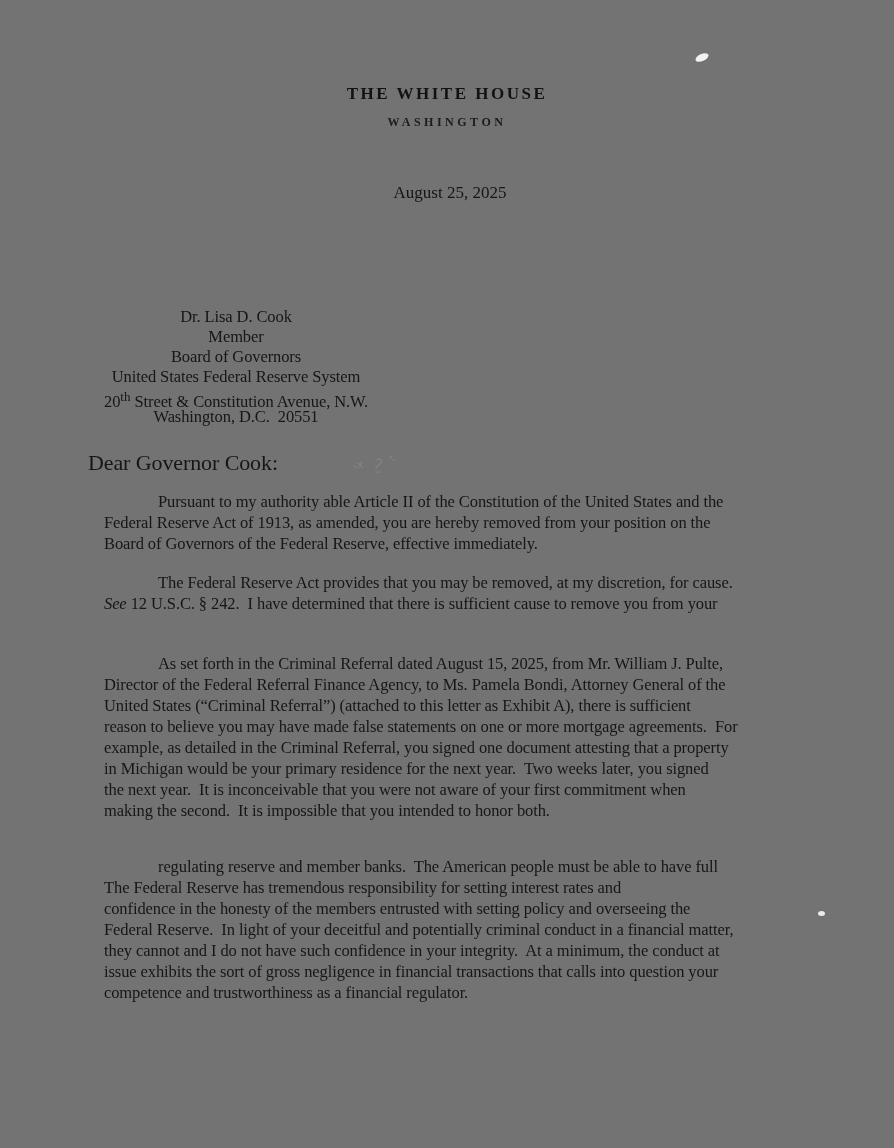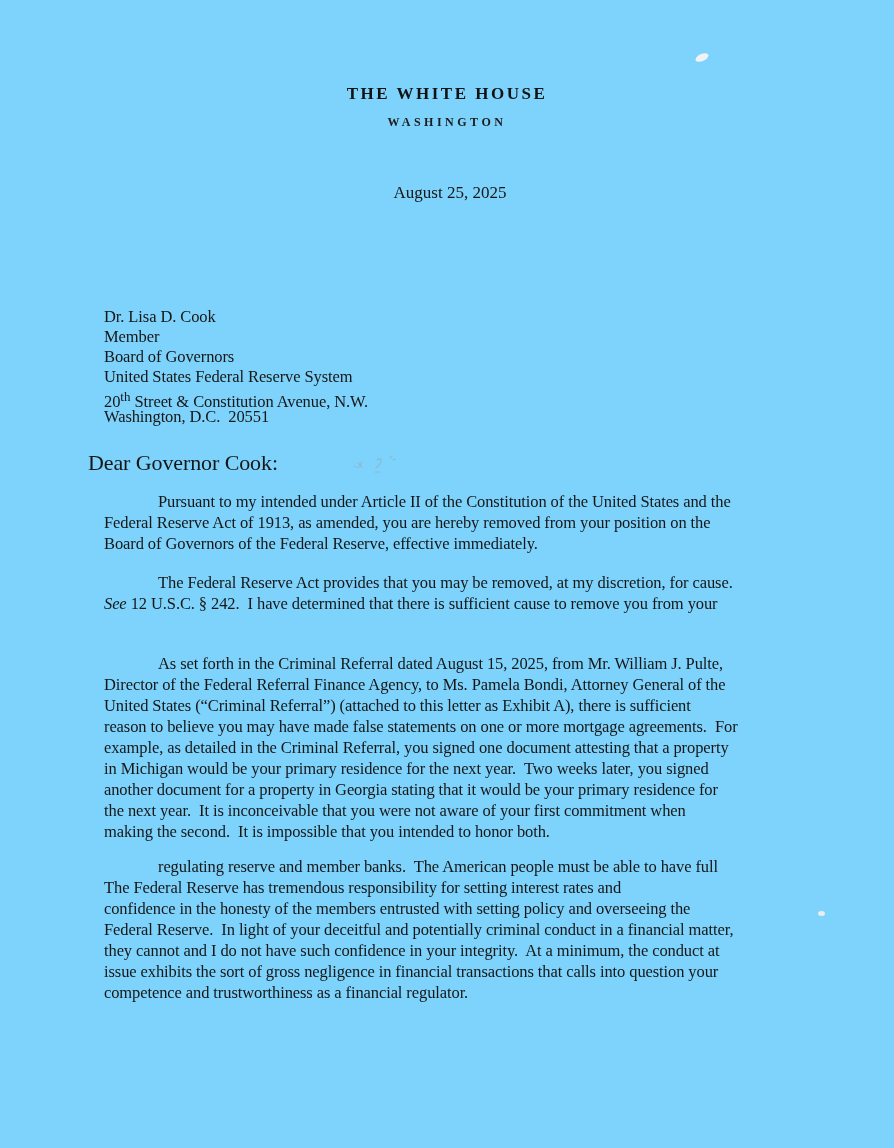--- a/index.html
+++ b/index.html
@@ -4,21 +4,21 @@
 <style>
   html, body { margin: 0; padding: 0; }
   body {
     width: 894px; height: 1148px;
     background: #ffffff;
     font-family: "Liberation Serif", "DejaVu Serif", serif;
     color: #161616;
     position: relative;
     overflow: hidden;
   }
-  .page { position: absolute; inset: 0; background: #7dd3fc; }
+  .page { position: absolute; inset: 0; background: #737373; }
 
   .letterhead-title {
     position: absolute; top: 84px; left: 0; right: 0;
     text-align: center;
     font-size: 17px; font-weight: 700;
     letter-spacing: 2.5px;
     color: #121212;
   }
   .letterhead-subtitle {
     position: absolute; top: 115px; left: 0; right: 0;
@@ -34,21 +34,21 @@
     transform: translateX(3px);
   }
 
   .textblock { position: absolute; left: 104px; }
   .line {
     white-space: nowrap;
     font-size: 16.5px;
     letter-spacing: -0.1px;
     height: 21px; line-height: 21px;
   }
-  .recipient .line { height: 20px; line-height: 20px; }
+  .recipient .line { height: 20px; line-height: 20px; text-align: center; }
   .recipient { top: 307px; }
   .salutation {
     position: absolute; left: 88px; top: 452px;
     font-size: 22px; letter-spacing: -0.1px;
     height: 21px; line-height: 21px; white-space: nowrap;
   }
   .para .line:first-child { padding-left: 54px; }
   .para-1 { top: 491px; }
   .para-2 { top: 572px; }
   .para-3 { top: 653px; }
@@ -98,38 +98,37 @@
       <path d="M31 8 C33 6, 36 7, 35 10 C34 13, 31 14, 30 16"></path>
       <path d="M29 20 L34 20"></path>
       <path d="M44 6 L46 4 M47 8 L49 7"></path>
     </g>
   </svg>
 
   <div class="artifact corner-smear"></div>
   <div class="artifact edge-dot"></div>
 
   <div class="textblock para para-1">
-      <div class="line">Pursuant to my intended under Article II of the Constitution of the United States and the</div>
+      <div class="line">Pursuant to my authority able Article II of the Constitution of the United States and the</div>
       <div class="line">Federal Reserve Act of 1913, as amended, you are hereby removed from your position on the</div>
       <div class="line">Board of Governors of the Federal Reserve, effective immediately.</div>
     </div>
 
   <div class="textblock para para-2">
       <div class="line">The Federal Reserve Act provides that you may be removed, at my discretion, for cause.</div>
       <div class="line"><i>See</i> 12 U.S.C. § 242.&nbsp; I have determined that there is sufficient cause to remove you from your</div>
     </div>
 
   <div class="textblock para para-3">
       <div class="line">As set forth in the Criminal Referral dated August 15, 2025, from Mr. William J. Pulte,</div>
       <div class="line">Director of the Federal Referral Finance Agency, to Ms. Pamela Bondi, Attorney General of the</div>
       <div class="line">United States (“Criminal Referral”) (attached to this letter as Exhibit A), there is sufficient</div>
       <div class="line">reason to believe you may have made false statements on one or more mortgage agreements.&nbsp; For</div>
       <div class="line">example, as detailed in the Criminal Referral, you signed one document attesting that a property</div>
       <div class="line">in Michigan would be your primary residence for the next year.&nbsp; Two weeks later, you signed</div>
-      <div class="line">another document for a property in Georgia stating that it would be your primary residence for</div>
       <div class="line">the next year.&nbsp; It is inconceivable that you were not aware of your first commitment when</div>
       <div class="line">making the second.&nbsp; It is impossible that you intended to honor both.</div>
     </div>
 
   <div class="textblock para para-4">
       <div class="line">regulating reserve and member banks.&nbsp; The American people must be able to have full</div>
       <div class="line">The Federal Reserve has tremendous responsibility for setting interest rates and</div>
       <div class="line">confidence in the honesty of the members entrusted with setting policy and overseeing the</div>
       <div class="line">Federal Reserve.&nbsp; In light of your deceitful and potentially criminal conduct in a financial matter,</div>
       <div class="line">they cannot and I do not have such confidence in your integrity.&nbsp; At a minimum, the conduct at</div>

